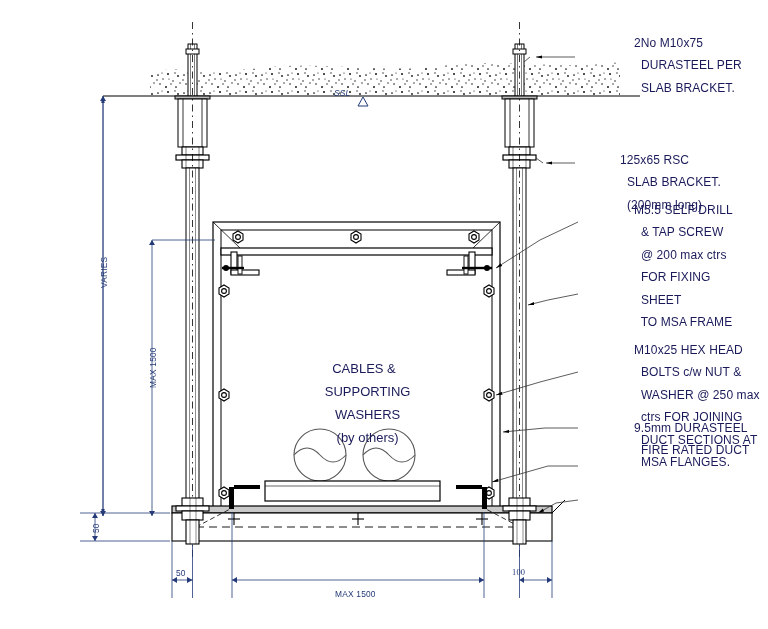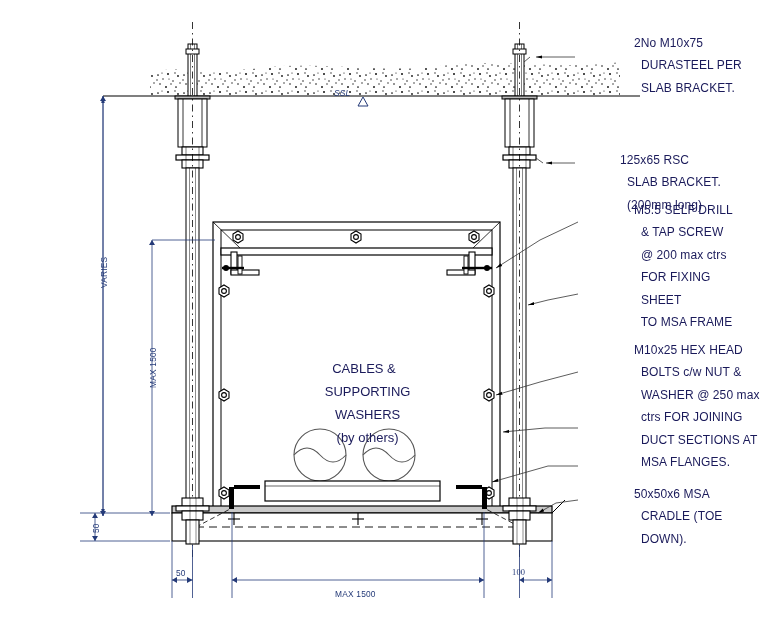--- a/index.html
+++ b/index.html
@@ -292,25 +292,24 @@
   <span>TO MSA FRAME</span></div>
 
 
 <div class="anno" style="left:586px;top:345px;"><span>M10x25 HEX HEAD</span><br>
   <span>BOLTS c/w NUT &amp;</span><br>
   <span>WASHER @ 250 max</span><br>
   <span>ctrs FOR JOINING</span><br>
   <span>DUCT SECTIONS AT</span><br>
   <span>MSA FLANGES.</span></div>
 
-
-
-<div class="anno" style="left:586px;top:489px;"><span>50x50x6 MSA</span><br>
-  <span>CRADLE (TOE</span><br>
-  <span>DOWN).</span></div>
+<div class="anno" style="left:586px;top:423px;"><span>9.5mm DURASTEEL</span><br>
+  <span>FIRE RATED DUCT</span></div>
+
+
 
 <div class="ctr" style="left:305px;top:363px;width:118px;"><span>CABLES &amp;</span><br>
   <span>SUPPORTING</span><br>
   <span>WASHERS</span><br>
   <span>(by others)</span></div>
 
 <div class="dim" style="left:334px;top:88px;font-style:italic;">SSL</div>
 
 <div class="dim rot" style="left:99px;top:288px;">VARIES</div>
 <div class="dim rot" style="left:148px;top:388px;">MAX 1500</div>

